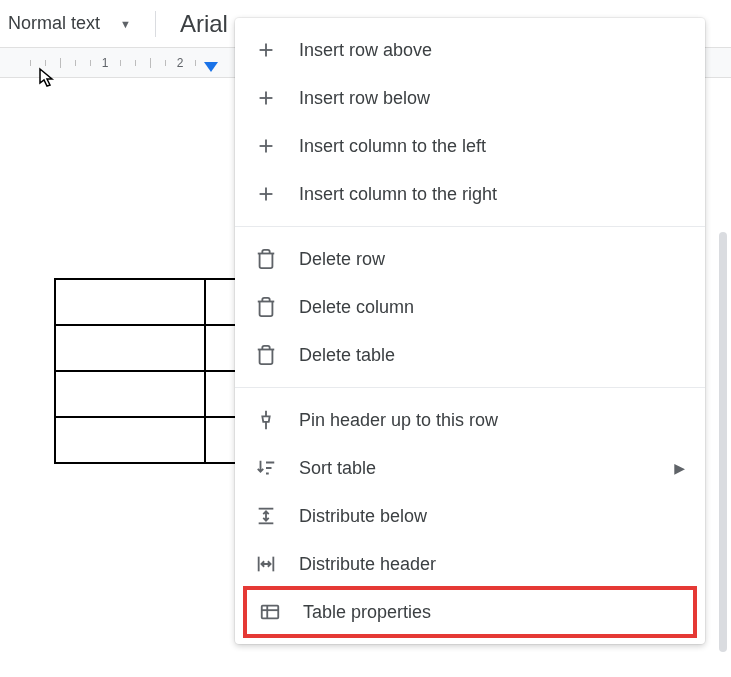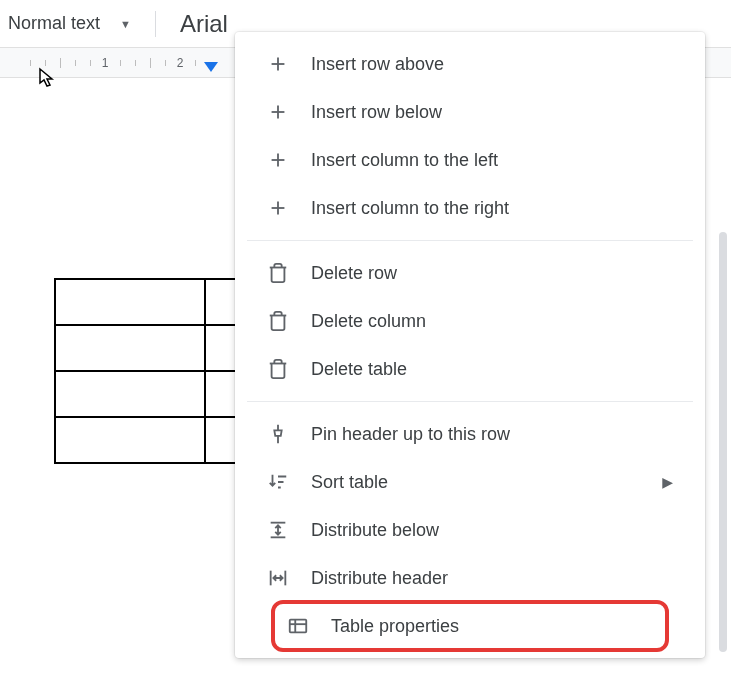--- a/index.html
+++ b/index.html
@@ -113,26 +113,26 @@
     }
     .doc-table td {
       border: 2px solid #000;
       width: 150px;
       height: 46px;
     }
     
     .context-menu {
       position: absolute;
       left: 235px;
-      top: 32px;
+      top: 18px;
       width: 470px;
       background: #fff;
       border-radius: 4px;
       box-shadow: 0 2px 6px rgba(0,0,0,0.2), 0 0 0 1px rgba(0,0,0,0.05);
-      padding: 8px 12px;
+      padding: 8px 0;
       z-index: 50;
     }
     .menu-item {
       display: flex;
       align-items: center;
       height: 48px;
       padding: 0 20px;
       cursor: pointer;
       gap: 22px;
       position: relative;
@@ -159,22 +159,22 @@
       color: #5f6368;
       font-size: 14px;
     }
     .menu-divider {
       height: 1px;
       background: #e8eaed;
       margin: 8px 0;
     }
     .highlighted {
       border: 4px solid #e53935;
-      border-radius: 12px;
-      margin: -2px 24px;
+      border-radius: 0;
+      margin: -2px 8px;
       padding: 0 12px;
       height: 52px;
     }
     
     .scrollbar-indicator {
       position: absolute;
       right: 4px;
       top: 232px;
       width: 8px;
       height: 420px;

